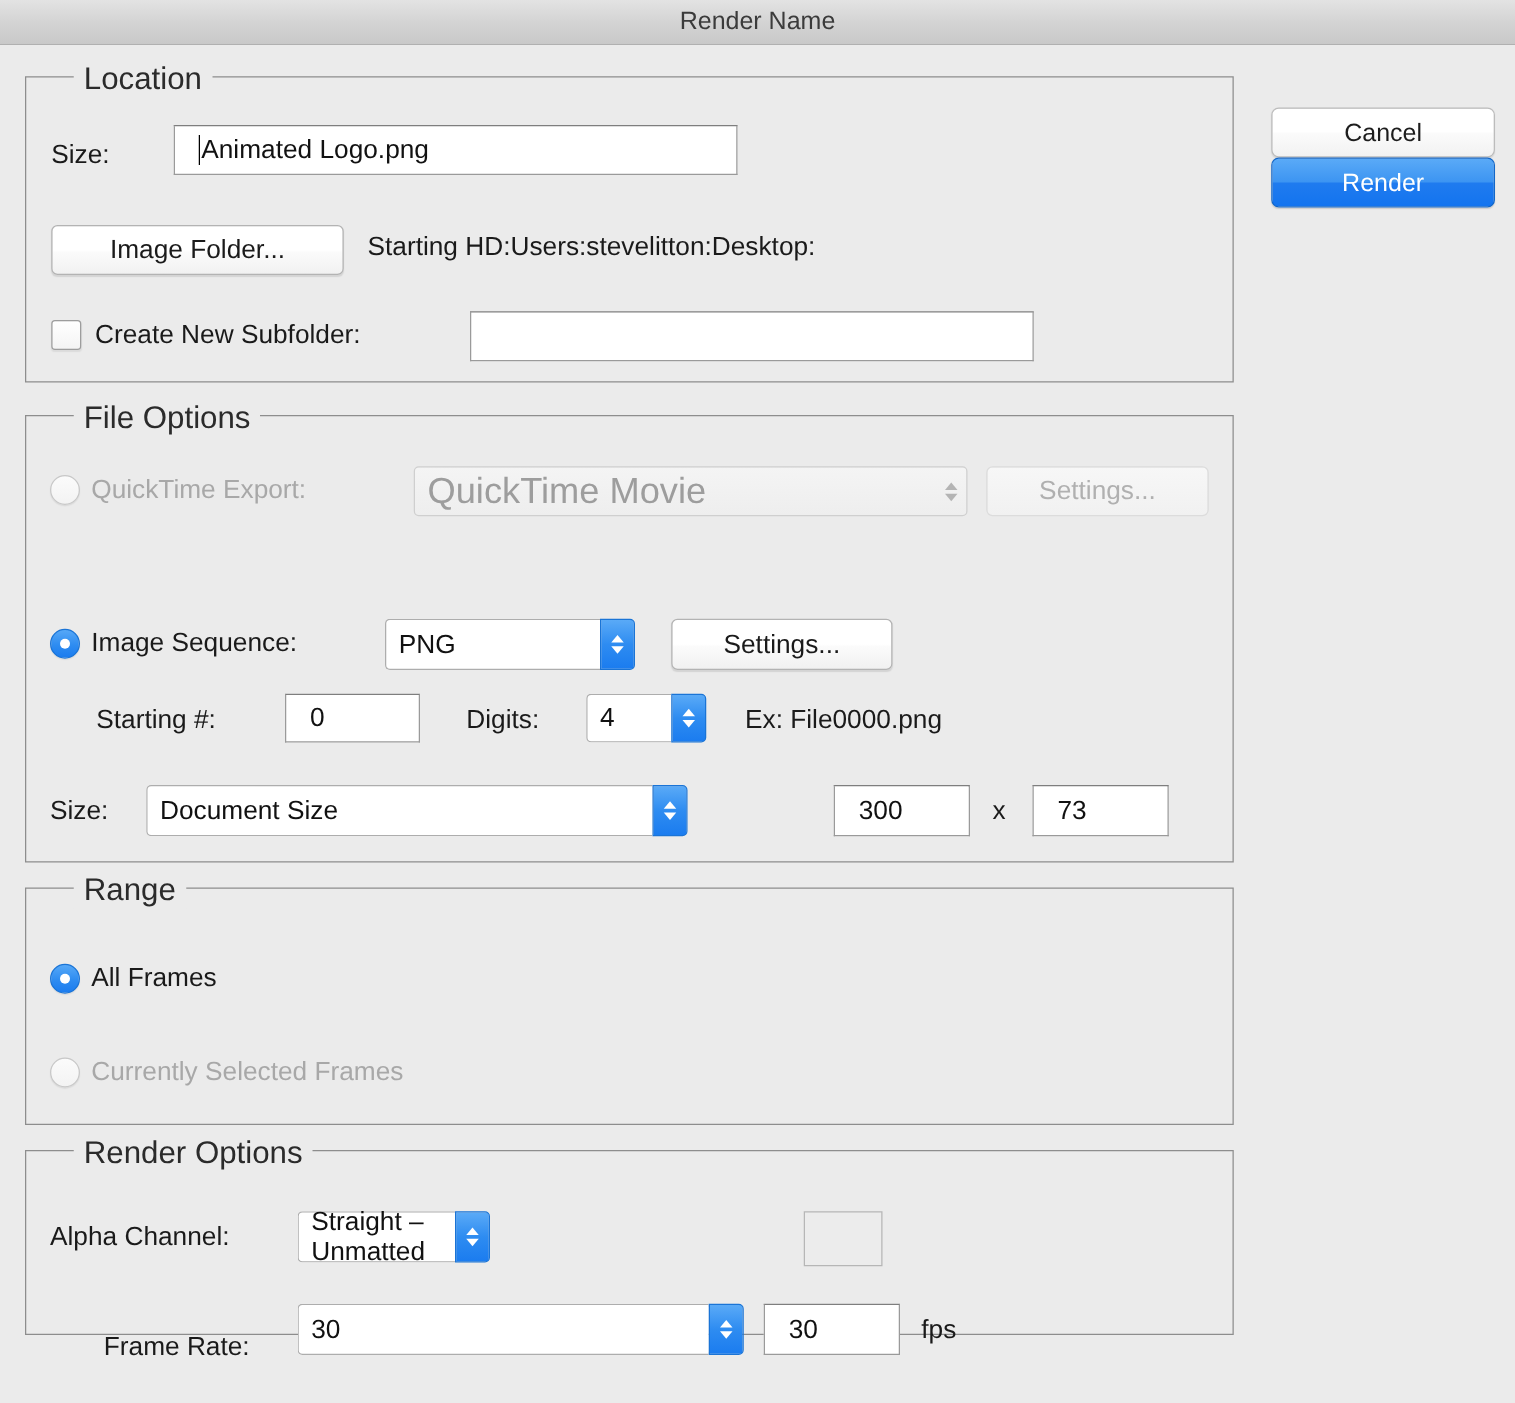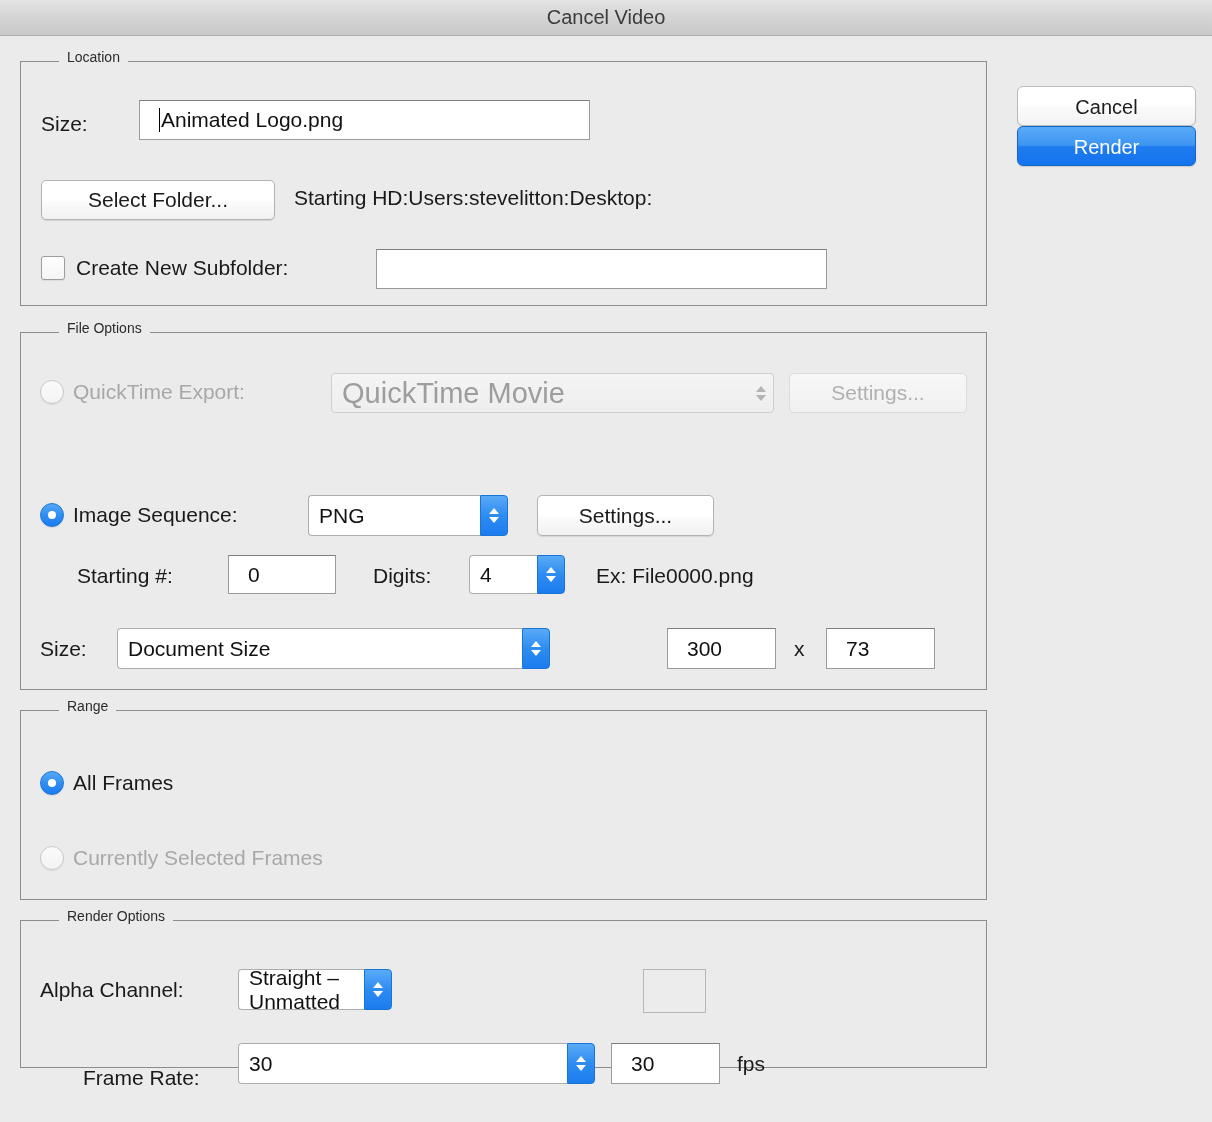--- a/index.html
+++ b/index.html
@@ -73,21 +73,21 @@
     box-sizing: border-box;
     left: 20px;
     width: 967px;
   }
   .panel-legend {
     position: absolute;
     top: -13px;
     left: 38px;
     background: #ebebeb;
     padding: 0 8px;
-    font-size: 14px;
+    font-size: 25px;
     color: #2b2b2b;
     white-space: nowrap;
   }
 
   #panel-location   { top: 61px;  height: 245px; }
   #panel-fileoptions{ top: 332px; height: 358px; }
   #panel-range      { top: 710px; height: 190px; }
   #panel-renderopts { top: 920px; height: 148px; }
 
   
@@ -278,37 +278,37 @@
     position: absolute;
     background: #ececec;
     border: 1px solid #b6b6b6;
     box-sizing: border-box;
   }
 </style>
 </head>
 <body>
 
 <div id="titlebar">
-  <div id="titlebar-text">Cancel Video</div>
+  <div id="titlebar-text">Render Name</div>
 </div>
 
 <div id="right-buttons">
   <div class="push-btn secondary">Cancel</div>
   <div class="push-btn primary">Render</div>
 </div>
 
 <div class="panel" id="panel-location">
   <div class="panel-legend">Location</div>
 
   <div class="lbl" style="left:20px; top:50px;">Size:</div>
   <div class="textfield caret" style="left:118px; top:38px; width:451px; height:40px;">
     <span>Animated Logo.png</span>
   </div>
 
-  <div class="bevel-btn" style="left:20px; top:118px; width:234px; height:40px;">Select Folder...</div>
+  <div class="bevel-btn" style="left:20px; top:118px; width:234px; height:40px;">Image Folder...</div>
   <div class="lbl" style="left:273px; top:124px;">Starting HD:Users:stevelitton:Desktop:</div>
 
   <div class="checkbox" style="left:20px; top:194px;"></div>
   <div class="lbl" style="left:55px; top:194px;">Create New Subfolder:</div>
   <div class="textfield" style="left:355px; top:187px; width:451px; height:40px;">
     <span></span>
   </div>
 </div>
 
 <div class="panel" id="panel-fileoptions">

